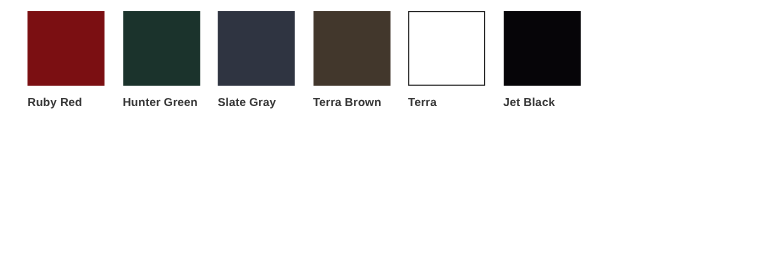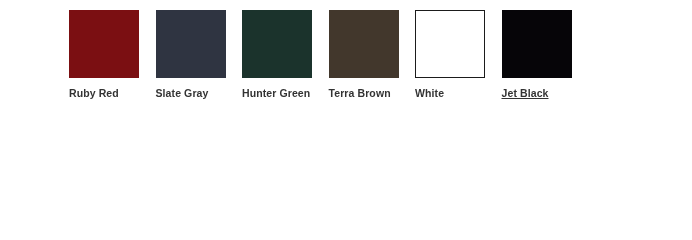--- a/index.html
+++ b/index.html
@@ -16,21 +16,20 @@
   }
   #palette {
     position: relative;
     width: 624px;
     height: 105px;
     box-sizing: border-box;
     padding: 10px 0 0 25px;
     display: flex;
     flex-direction: row;
     align-items: flex-start;
-    margin-left: 44px;
   }
   .swatch-cell {
     width: 70px;
     margin-right: 16.5px;
     display: flex;
     flex-direction: column;
     align-items: flex-start;
   }
   .swatch-cell:last-child {
     margin-right: 0;
@@ -60,38 +59,38 @@
 
 <div id="palette">
 
   <div class="swatch-cell">
     <span class="swatch-chip" style="background-color: rgb(123, 15, 18);"></span>
     <span class="swatch-label" style="color: rgb(51, 51, 51);">Ruby Red</span>
   </div>
 
 
   <div class="swatch-cell">
-    <span class="swatch-chip" style="background-color: rgb(47, 52, 65);"></span>
-    <span class="swatch-label" style="color: rgb(51, 51, 51);">Slate Gray</span>
+    <span class="swatch-chip" style="background-color: rgb(27, 51, 44);"></span>
+    <span class="swatch-label" style="color: rgb(51, 51, 51);">Hunter Green</span>
   </div>
 
   <div class="swatch-cell">
-    <span class="swatch-chip" style="background-color: rgb(27, 51, 44);"></span>
-    <span class="swatch-label" style="color: rgb(51, 51, 51);">Hunter Green</span>
+    <span class="swatch-chip" style="background-color: rgb(47, 52, 65);"></span>
+    <span class="swatch-label" style="color: rgb(51, 51, 51);">Slate Gray</span>
   </div>
 
 
   <div class="swatch-cell">
     <span class="swatch-chip" style="background-color: rgb(66, 55, 44);"></span>
     <span class="swatch-label" style="color: rgb(51, 51, 51);">Terra Brown</span>
   </div>
 
   <div class="swatch-cell">
     <span class="swatch-chip outlined" style="background-color: rgb(255, 255, 255);"></span>
-    <span class="swatch-label" style="color: rgb(51, 51, 51);">White</span>
+    <span class="swatch-label" style="color: rgb(51, 51, 51);">Terra</span>
   </div>
 
   <div class="swatch-cell">
     <span class="swatch-chip" style="background-color: rgb(6, 5, 8);"></span>
-    <span class="swatch-label" style="color: rgb(51, 51, 51); text-decoration: underline;">Jet Black</span>
+    <span class="swatch-label" style="color: rgb(51, 51, 51);">Jet Black</span>
   </div>
 
 </div>
 
 </body></html>

